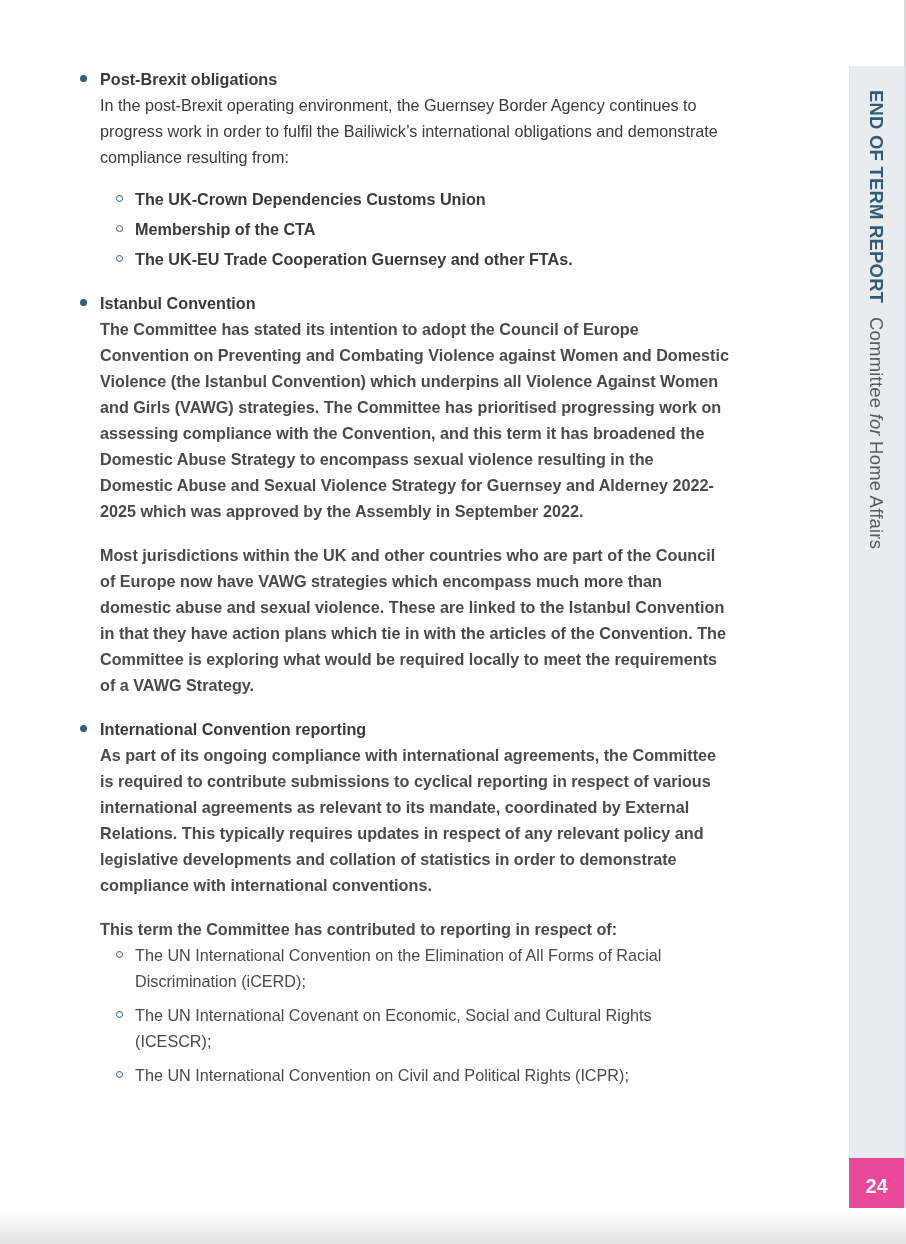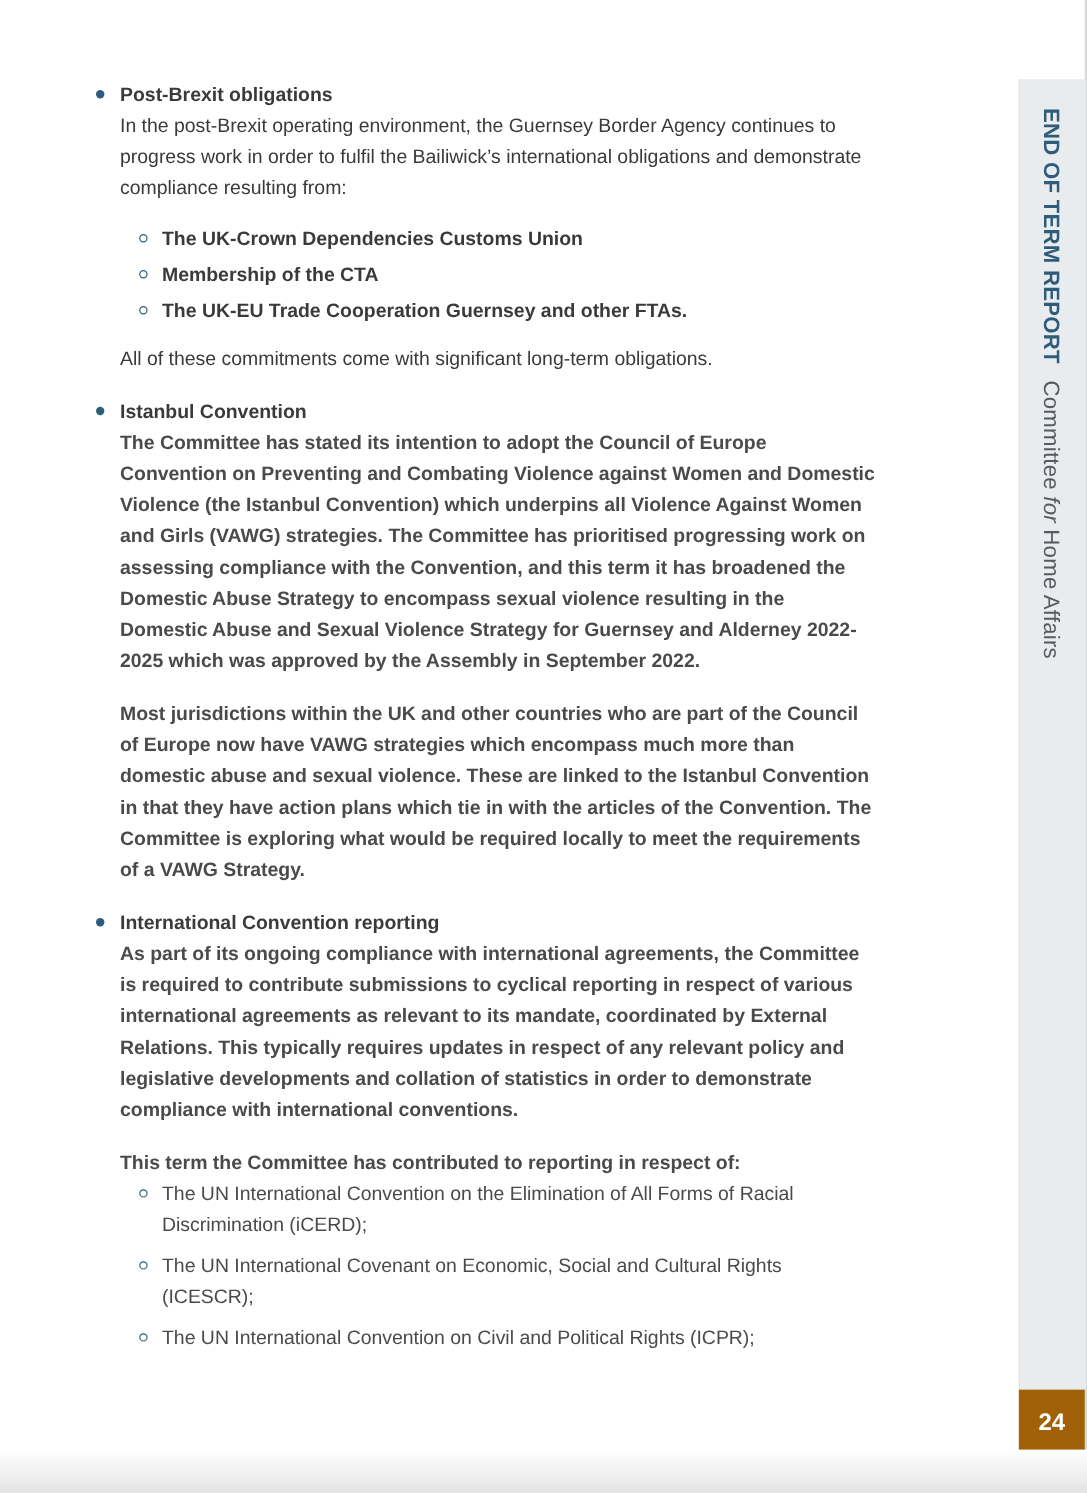--- a/index.html
+++ b/index.html
@@ -25,21 +25,21 @@
     .sidebar-text {
       position: absolute; left: 865px; top: 90px;
       writing-mode: vertical-rl;
       font-size: 18.5px; letter-spacing: 0.2px; white-space: nowrap;
     }
     .sidebar-text .report { font-weight: bold; color: #2e5c7a; }
     .sidebar-text .committee { color: #555b60; margin-top: 8px; }
     .sidebar-text .committee .for { font-style: italic; }
     .page-number {
       position: absolute; left: 849px; top: 1158px; width: 55px; height: 56px;
-      background: #a16207; color: #ffffff;
+      background: #ec4899; color: #ffffff;
       display: flex; align-items: center; justify-content: center;
       font-weight: bold; font-size: 20px;
     }
     .content {
       position: absolute; left: 100px; top: 66px; width: 630px;
       font-size: 16.2px; line-height: 26px;
     }
     .section { position: relative; margin-bottom: 18px; }
     .bullet {
       position: absolute; left: -20px; top: 9px;
@@ -70,21 +70,20 @@
 
   <div class="section">
     <span class="bullet"></span>
     <div class="heading">Post-Brexit obligations</div>
     <div class="bold-p">In the post-Brexit operating environment, the Guernsey Border Agency continues to progress work in order to fulfil the Bailiwick’s international obligations and demonstrate compliance resulting from:</div>
     <ul class="sublist bold">
       <li><span class="circle"></span><span>The UK-Crown Dependencies Customs Union</span></li>
       <li><span class="circle"></span><span>Membership of the CTA</span></li>
       <li><span class="circle"></span><span>The UK-EU Trade Cooperation Guernsey and other FTAs.</span></li>
     </ul>
-    <div class="bold-p p">All of these commitments come with significant long-term obligations.</div>
   </div>
 
   <div class="section">
     <span class="bullet"></span>
     <div class="heading">Istanbul Convention</div>
     <p class="p">The Committee has stated its intention to adopt the Council of Europe Convention on Preventing and Combating Violence against Women and Domestic Violence (the Istanbul Convention) which underpins all Violence Against Women and Girls (VAWG) strategies.  The Committee has prioritised progressing work on assessing compliance with the Convention, and this term it has broadened the Domestic Abuse Strategy to encompass sexual violence resulting in the Domestic Abuse and Sexual Violence Strategy for Guernsey and Alderney 2022-2025 which was approved by the Assembly in September 2022.</p>
     <p class="p">Most jurisdictions within the UK and other countries who are part of the Council of Europe now have VAWG strategies which encompass much more than domestic abuse and sexual violence.  These are linked to the Istanbul Convention in that they have action plans which tie in with the articles of the Convention.  The Committee is exploring what would be required locally to meet the requirements of a VAWG Strategy.</p>
   </div>
 
   <div class="section">

